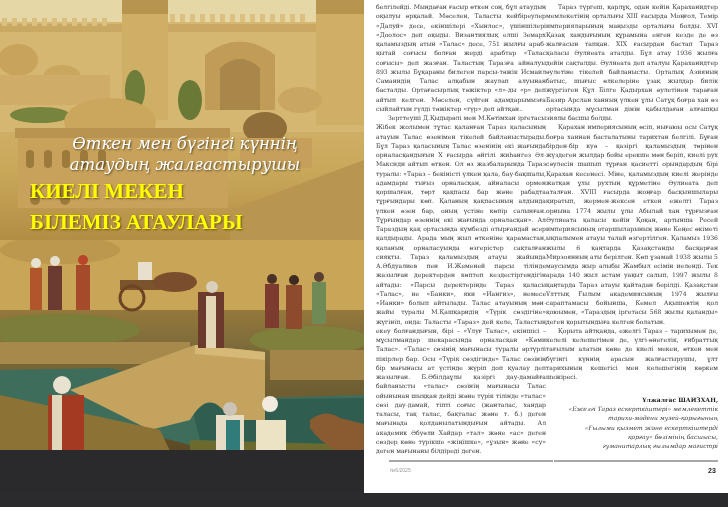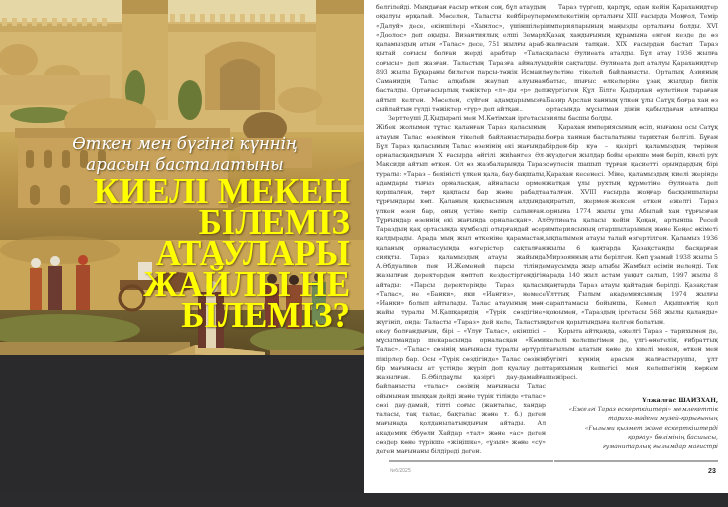--- a/index.html
+++ b/index.html
@@ -1,32 +1,32 @@
 <!DOCTYPE html>
 <html><head>
   <meta charset="utf-8">
   <style>
     * { margin: 0; padding: 0; box-sizing: border-box; }
     html, body { width: 728px; height: 507px; overflow: hidden; background: #2a2a2c; }
     .spread { position: relative; width: 728px; height: 507px; background: #2a2a2c; }
 
     
     .left-page {
-      position: absolute; left: 0; top: 0; width: 364px; height: 355px; overflow: hidden;
+      position: absolute; left: 0; top: 0; width: 364px; height: 450px; overflow: hidden;
       background: linear-gradient(180deg, #d9c38a 0%, #d2b46e 22%, #c9a85a 38%, #b48f46 52%, #9c7c3c 66%, #7a6a3a 78%, #6b5a2e 90%, #5c4a24 100%);
     }
     .left-page svg.art { position: absolute; left: 0; top: 0; width: 364px; height: 493px; }
     .kicker {
       position: absolute; left: 40px; top: 133px; width: 290px; text-align: center;
       font-family: "DejaVu Serif", serif; font-style: italic; font-size: 16.5px; line-height: 21px;
       color: #ffffff; text-shadow: 1px 1px 2px rgba(0,0,0,0.55);
     }
     .headline {
-      position: absolute; left: 30px; top: 176px; width: 320px; text-align: right;
-      font-family: "Liberation Serif", serif; font-weight: bold; font-size: 35px; line-height: 31px;
+      position: absolute; left: 30px; top: 176px; width: 320px; text-align: left;
+      font-family: "Liberation Serif", serif; font-weight: bold; font-size: 21px; line-height: 31px;
       color: #ffff00; letter-spacing: 0px; text-shadow: 1px 1px 2px rgba(60,40,0,0.6);
     }
     .left-rule { position: absolute; left: 35px; top: 451px; width: 329px; height: 1px; background: #f2eee0; opacity: 0.9; }
     .left-pagenum {
       position: absolute; left: 36px; top: 455px; font-family: "Liberation Sans", sans-serif; font-size: 6px;
       font-weight: bold; color: #ffffff; background: rgba(255,255,255,0.25); padding: 0 1px;
     }
     .left-issue {
       position: absolute; left: 340px; top: 455px; font-family: "Liberation Sans", sans-serif; font-size: 5px; color: #e8e2cc;
     }
@@ -183,26 +183,25 @@
         <rect x="226" y="420" width="14" height="50" fill="#2f7c7a"></rect>
         <circle cx="230" cy="409" r="7" fill="#cbc3b5"></circle>
       <rect x="256" y="420" width="30" height="73" fill="#ece2c4"></rect>
         <circle cx="270" cy="404" r="8" fill="#f2ece0"></circle>
 
       <path d="M310 420 Q325 408 340 418 L364 424 L364 493 L330 493 L335 450 Q318 440 310 428 Z" fill="#8a5a30"></path>
     </svg>
 
     <div class="kicker">
       <div>Өткен мен бүгінгі күннің</div>
-      <div>арасын басталатыны</div>
+      <div>атаудың жалғастырушы</div>
     </div>
     <div class="headline">
       <div>КИЕЛІ МЕКЕН</div>
       <div>БІЛЕМІЗ АТАУЛАРЫ</div>
-      <div>ЖАЙЛЫ НЕ БІЛЕМІЗ?</div>
     </div>
     <div class="left-rule"></div>
     <span class="left-pagenum">18</span>
     <span class="left-issue">№6/2025</span>
   </div>
 
   <div class="right-page">
     <div class="col col1">
       <p>белгілейді. Мыңдаған ғасыр өткен соң, бұл атаудың оқылуы әрқалай. Мәселен, Таласты кейбіреулер «Далуй» десе, екіншілері «Хынлос», үшіншілері «Доолос» деп оқыды. Византиялық елші Земарх қаламыздың атын «Талас» десе, 751 жылғы араб-қытай соғысы болған жерді арабтар «Талас соғысы» деп жазған. Таластың Таразға айналуы 893 жылы Бұқараны билеген парсы-тәжік Исмаил Саманидің Талас алқабын жаулап алуынан басталды. Ортағасырлық тәжіктер «л»-ды «р» деп айтып келген. Мәселен, сүйген адамдарымызға сыйлайтын гүлді тәжіктер «гүр» деп айтқан..</p>
       <p class="ind">Зерттеуші Д.Қыдырәлі мен М.Көтімхан іргетасы Жібек жолымен тұтас қаланған Тараз қаласының атауын Талас өзенімен тікелей байланыстырады. Бұл Тараз қаласының Талас өзенінің екі жағында орналасқандығын X ғасырда әйгілі жиһангез Әл-Максиди айтып өткен. Ол өз жазбаларында Тараз туралы: «Тараз – бекіністі үлкен қала, бау-бақшалы, адамдары тығыз орналасқан, айналасы ормен қоршалған, төрт қақпасы бар және рабадта тұрғындары көп. Қаланың қақпасының алдында үлкен өзен бар, оның үстіне көпір салынған. Тұрғындар өзеннің екі жағында орналасқан». Ал Тараздың қақ ортасында күмбезді отырғандай әсер қалдырады. Арада мың жыл өткеніне қарамастан, қаланың орналасуында өзгерістер сақталған сияқты. Тараз қаламыздың атауы жайында А.Әбдуалиев пен И.Жеменей парсы тілінде жазылған деректерден көптеп кездестіргендігін айтады: «Парсы деректерінде Тараз қаласы «Талас», не «Банки», яки «Иангиз», немесе «Ианки» болып айтылады. Талас атауының мән-жайы туралы М.Қашқаридің «Түрік сөздігіне» жүгініп, онда: Таласты «Тараз» дей келе, Таластың екеу болғандығын, бірі – «Ұлуғ Талас», екіншісі – мұсылмандар шекарасында орналасқан «Кәми Талас». «Талас» сөзінің мағынасы туралы әртүрлі пікірлер бар. Осы «Түрік сөздігінде» Талас сөзінің бір мағынасы ат үстінде жүріп доп қуалау деп жазылған. Б.Әбілдаұлы қазіргі дау-дамайға байланысты «талас» сөзінің мағынасы Талас ойынынан шыққан дейді және түрік тілінде «талас» сөзі дау-дамай, тіпті соғыс (жанталас, хандар таласы, тақ талас, бақталас және т. б.) деген мағынада қолданылатындығын айтады. Ал академик Әбуәли Хайдар «тал» және «ас» деген сөздер көне түрікше «жіңішке», «ұзын» және «су» деген мағынаны білдіреді деген.</p>

